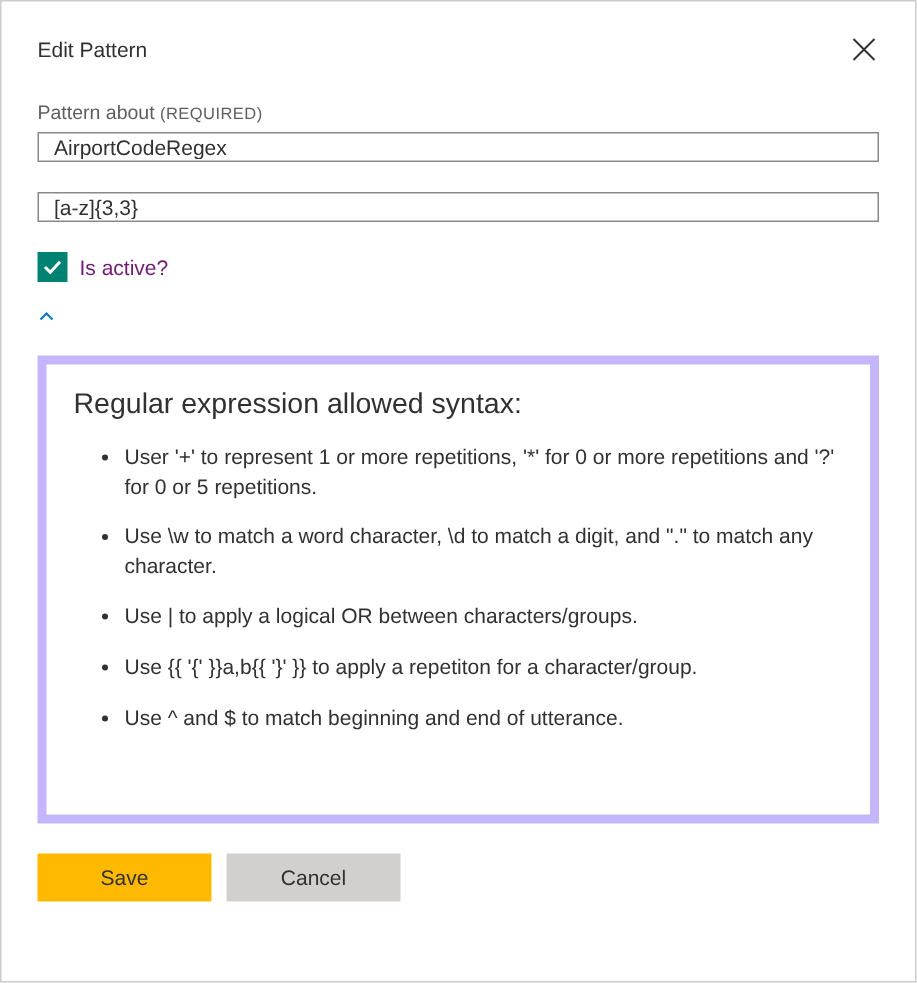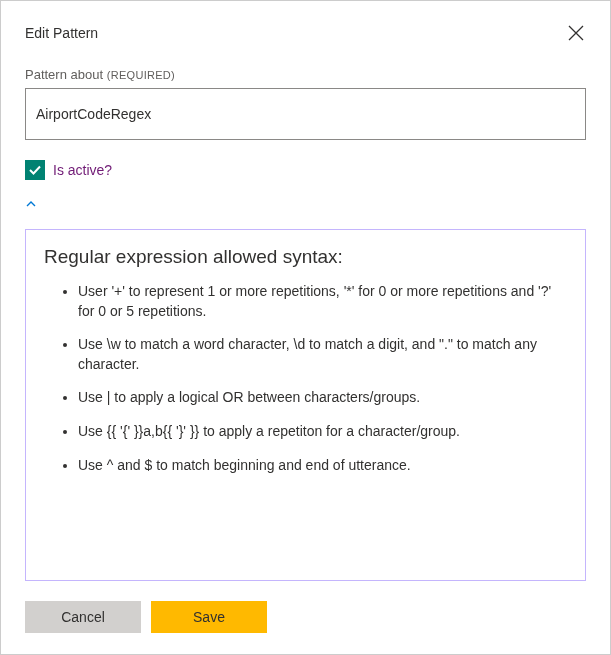--- a/index.html
+++ b/index.html
@@ -38,21 +38,21 @@
     font-size: 13px;
     color: #605e5c;
     margin-bottom: 6px;
   }
   .field-label .req {
     font-size: 11px;
     letter-spacing: 0.3px;
   }
   .text-input {
     width: 100%;
-    height: 52px;
+    height: 20px;
     border: 1px solid #8a8886;
     padding: 6px 10px;
     font-size: 14px;
     font-family: inherit;
     color: #323130;
     margin-bottom: 20px;
     background: #fff;
   }
   .checkbox-row {
     display: flex;
@@ -81,22 +81,22 @@
     gap: 4px;
     margin-bottom: 12px;
     cursor: pointer;
   }
   .link-text {
     color: #0078d4;
     font-size: 14px;
   }
   .link-chevron { color: #0078d4; }
   .syntax-panel {
-    border: 1px solid #c4b5fd;
-    height: 352px;
+    border: 6px solid #c4b5fd;
+    height: 312px;
     overflow-y: scroll;
     padding: 16px 18px 16px 18px;
     margin-bottom: 20px;
     margin-top: 15px;
   }
   .syntax-panel::-webkit-scrollbar { width: 16px; }
   .syntax-panel::-webkit-scrollbar-track { background: #f0f0f0; }
   .syntax-panel::-webkit-scrollbar-thumb { background: #c1c1c1; }
   .syntax-title {
     font-size: 19px;
@@ -150,20 +150,21 @@
   </button>
 
   <h1 class="dialog-title">Edit Pattern</h1>
 
   <div class="field-label">
     <span>Pattern about</span>
     <span class="req">(REQUIRED)</span>
   </div>
   <input type="text" class="text-input" value="AirportCodeRegex" style="">
 
+  <input type="text" class="text-input" value="[a-z]{3,3}" style="">
 
   <div class="checkbox-row">
     <div class="checkbox">
       <svg width="14" height="14" viewBox="0 0 14 14">
         <path d="M2 7 L5.5 10.5 L12 3.5" stroke="#fff" stroke-width="2" fill="none"></path>
       </svg>
     </div>
     <span class="checkbox-label">Is active?</span>
   </div>
 
@@ -180,17 +181,17 @@
     <ul class="syntax-list">
       <li>User '+' to represent 1 or more repetitions, '*' for 0 or more repetitions and '?' for 0 or 5 repetitions.</li>
       <li>Use \w to match a word character, \d to match a digit, and "." to match any character.</li>
       <li>Use | to apply a logical OR between characters/groups.</li>
       <li>Use {{ '{' }}a,b{{ '}' }} to apply a repetiton for a character/group.</li>
       <li>Use ^ and $ to match beginning and end of utterance.</li>
     </ul>
   </div>
 
   <div class="button-row">
+    <button class="btn btn-primary">Save</button>
     <button class="btn btn-default">Cancel</button>
-    <button class="btn btn-primary">Save</button>
   </div>
 
 </div>
 
 </body></html>

